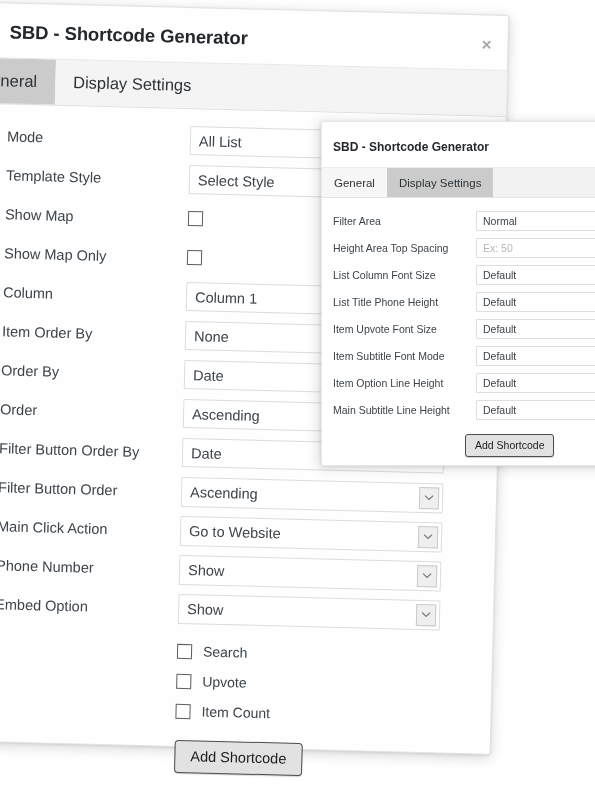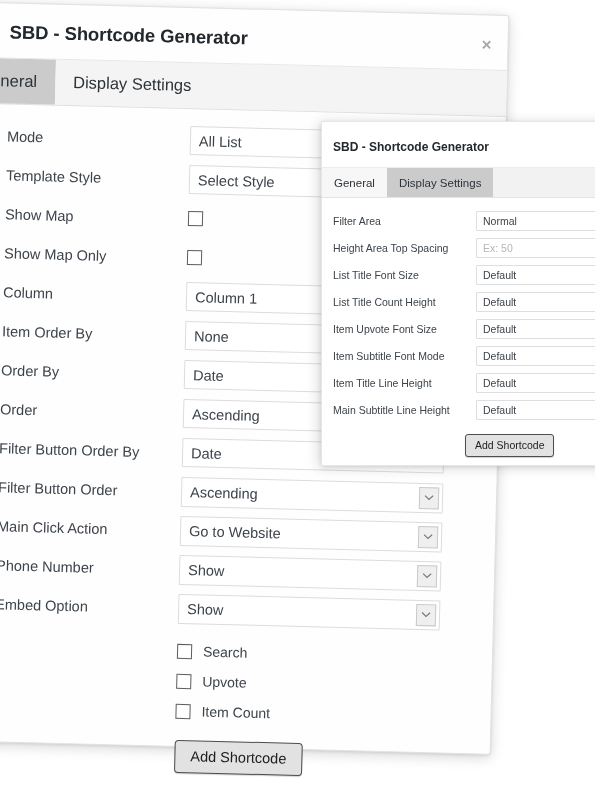--- a/index.html
+++ b/index.html
@@ -480,41 +480,41 @@
         <div class="lbl2">Filter Area</div>
         <div class="txtbox2">Normal</div>
       </div>
 
       <div class="row2">
         <div class="lbl2">Height Area Top Spacing</div>
         <div class="txtbox2 placeholder">Ex: 50</div>
       </div>
 
       <div class="row2">
-        <div class="lbl2">List Title Font Size</div>
+        <div class="lbl2">List Column Font Size</div>
         <div class="txtbox2">Default</div>
       </div>
 
       <div class="row2">
-        <div class="lbl2">List Title Count Height</div>
+        <div class="lbl2">List Title Phone Height</div>
         <div class="txtbox2">Default</div>
       </div>
 
       <div class="row2">
         <div class="lbl2">Item Upvote Font Size</div>
         <div class="txtbox2">Default</div>
       </div>
 
       <div class="row2">
         <div class="lbl2">Item Subtitle Font Mode</div>
         <div class="txtbox2">Default</div>
       </div>
 
       <div class="row2">
-        <div class="lbl2">Item Title Line Height</div>
+        <div class="lbl2">Item Option Line Height</div>
         <div class="txtbox2">Default</div>
       </div>
 
       <div class="row2">
         <div class="lbl2">Main Subtitle Line Height</div>
         <div class="txtbox2">Default</div>
       </div>
 
       <div class="btn-wrap-2">
         <div class="btn-shortcode-2">Add Shortcode</div>

